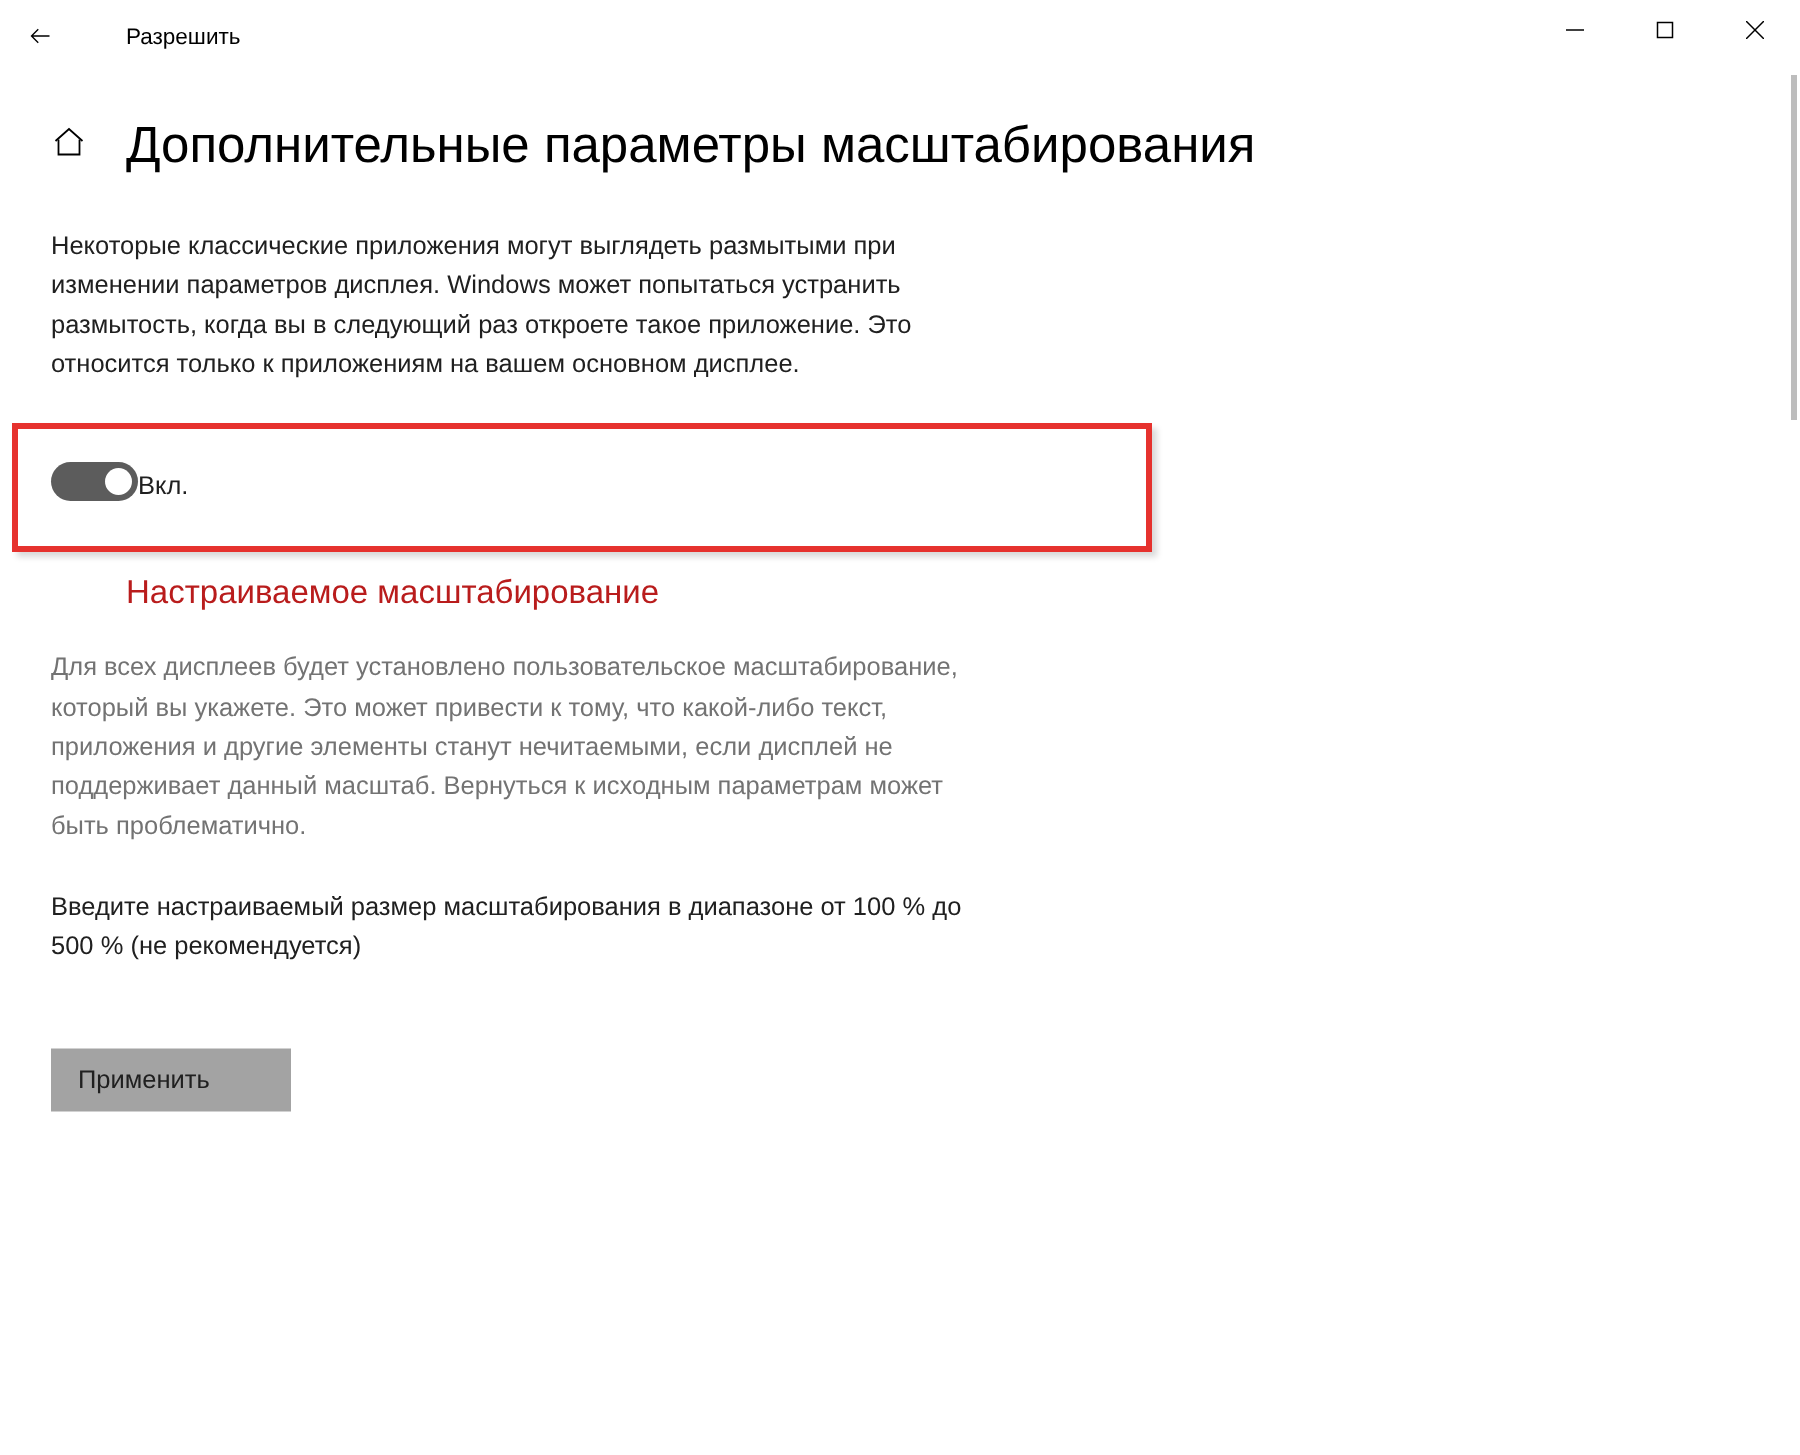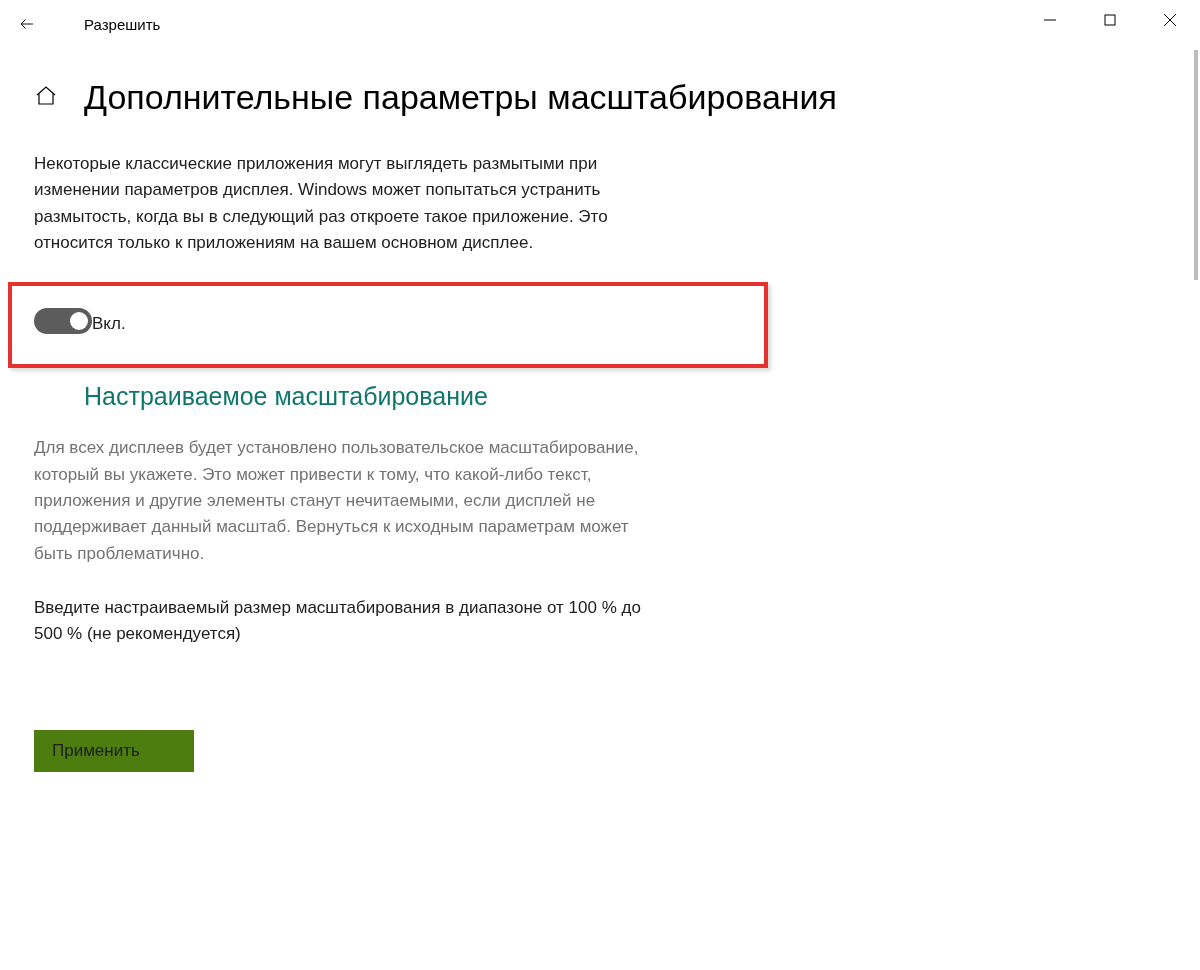--- a/index.html
+++ b/index.html
@@ -137,23 +137,23 @@
       top: 4px;
       right: 4px;
     }
 
     .toggle-state {
       font-size: 17px;
       color: #202020;
     }
 
     .subheading {
-      font-size: 25px;
+      font-size: 22px;
       font-weight: 400;
-      color: #0f766e;
+      color: #b91c1c;
       margin: 10px 0 24px 50px;
     }
 
     .custom-scale-desc {
       font-size: 17px;
       line-height: 1.55;
       color: #737373;
       margin-bottom: 28px;
       max-width: 630px;
     }
@@ -175,24 +175,24 @@
       color: #606060;
       background: #fff;
       outline: none;
     }
 
     .scale-input::placeholder {
       color: #606060;
     }
 
     .apply-button {
-      margin-top: 48px;
+      margin-top: 20px;
       width: 160px;
       height: 42px;
-      background: #4d7c0f;
+      background: #a3a3a3;
       border: none;
       font-size: 17px;
       color: #202020;
       text-align: left;
       padding: 0 18px;
       cursor: default;
     }
 
     .scrollbar {
       position: absolute;

